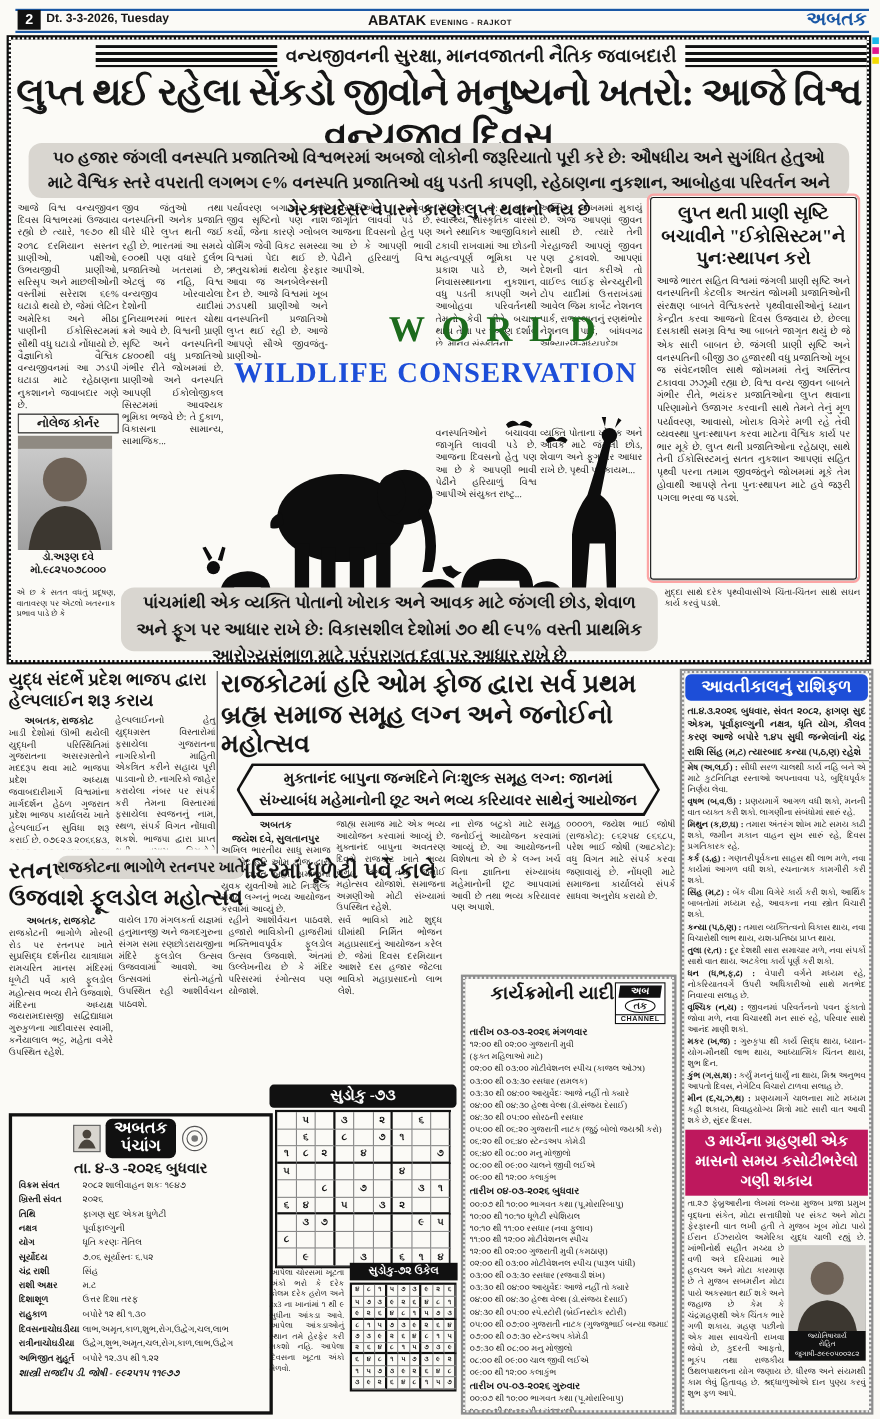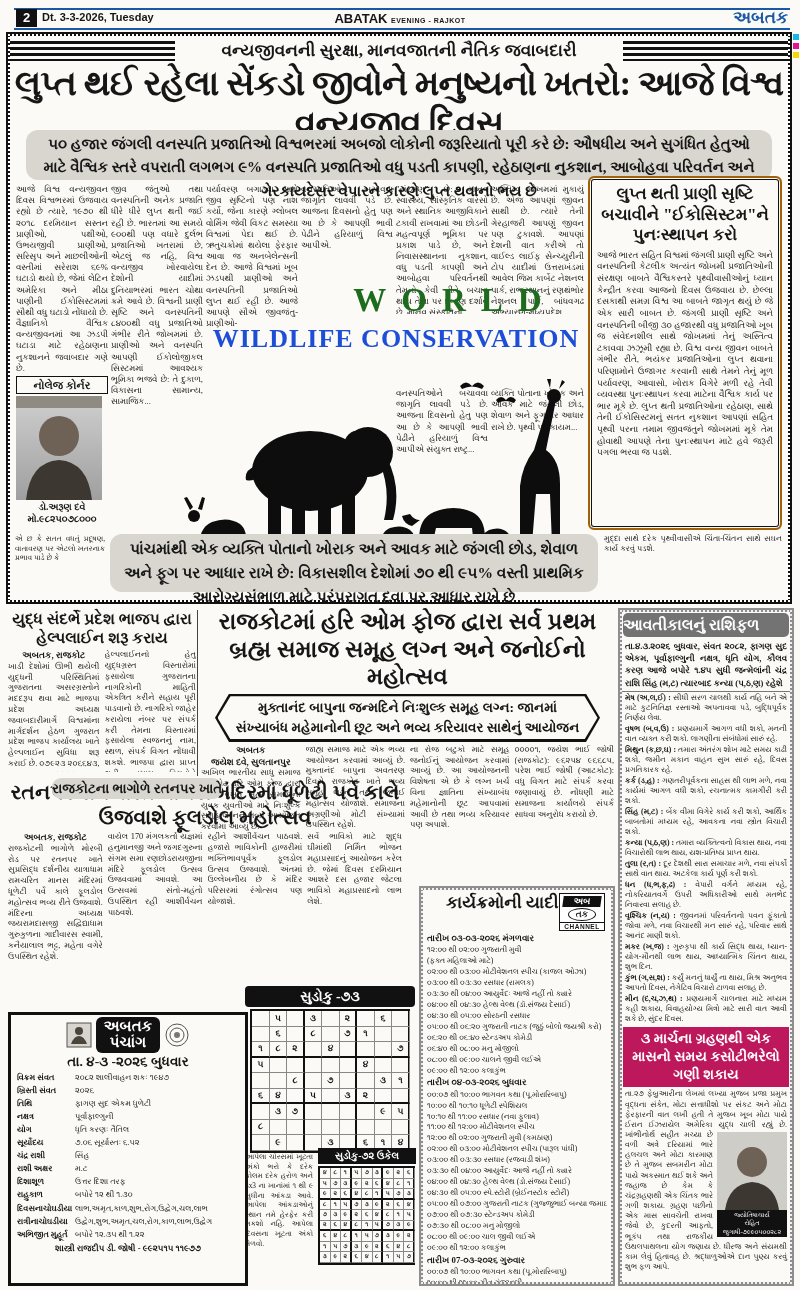--- a/index.html
+++ b/index.html
@@ -20,64 +20,64 @@
   
   .frame{position:absolute;background:#111;padding:4px;}
   .frame:before{content:"";position:absolute;left:2px;top:2px;right:2px;bottom:2px;
                 border:2px dotted #fff;pointer-events:none;}
   .frame-in{position:relative;width:100%;height:100%;background:#fbfaf6;}
   .gframe{position:absolute;background:#8e8e8e;padding:4px;}
   .gframe:before{content:"";position:absolute;left:2px;top:2px;right:2px;bottom:2px;
                 border:2px dotted #efefef;pointer-events:none;}
   .gframe-in{position:relative;width:100%;height:100%;background:#fbfaf6;overflow:hidden;}
   
-  .kickrow{position:absolute;left:0;right:0;top:5px;display:flex;align-items:center;justify-content:space-between;gap:8px;}
+  .kickrow{position:absolute;left:0;right:0;top:5px;display:flex;align-items:center;justify-content:flex-end;gap:8px;}
   .kbar{width:165px;height:20px;background:repeating-linear-gradient(#111 0 3px,transparent 3px 6px);}
   .kick{font-weight:bold;font-size:17px;white-space:nowrap;}
   .mainhead{position:absolute;left:4px;right:4px;top:28px;text-align:center;font-weight:bold;
             font-size:35px;line-height:1.15;letter-spacing:-1px;}
   .graybox{position:absolute;background:#d9d6d0;border-radius:12px;text-align:center;font-weight:bold;}
   .sub1{left:16px;right:16px;top:94px;height:50px;font-size:15px;line-height:1.55;padding:3px 10px;}
   .col{position:absolute;width:92px;font-size:8.6px;line-height:1.3;text-align:justify;overflow:hidden;}
   .kc-label{border:1.5px solid #111;text-align:center;font-weight:bold;font-size:11px;margin:2px 0;padding:1px 0;}
   .photo{background:linear-gradient(#cfcfcf,#9f9f9f);position:relative;overflow:hidden;}
   .photo svg{position:absolute;left:0;bottom:0;}
   .kc-cap{text-align:center;font-weight:bold;font-size:9.5px;line-height:1.25;margin:2px 0;}
   .gw1{position:absolute;left:300px;top:246px;width:290px;text-align:center;color:#1d6b1d;
        font-weight:bold;font-size:33px;letter-spacing:15px;}
   .gw2{position:absolute;left:186px;top:288px;width:400px;text-align:center;color:#1d4ed8;
        font-weight:bold;font-size:26px;letter-spacing:1px;white-space:nowrap;overflow:hidden;}
   .animals{position:absolute;left:150px;top:330px;pointer-events:none;}
-  .ecobox{position:absolute;left:578px;top:140px;width:194px;height:354px;border:2px solid #a16207;
+  .ecobox{position:absolute;left:578px;top:140px;width:194px;height:354px;border:2px solid #fca5a5;
           box-shadow:0 0 0 1px #fbfaf6 inset,0 0 0 2px #111 inset;padding:6px 7px;border-radius:6px;}
   .ecohead{text-align:center;font-weight:bold;font-size:16.5px;line-height:1.25;}
   .ecobody{font-size:8.8px;line-height:1.32;text-align:justify;margin-top:4px;}
   .strip{left:100px;top:498px;width:488px;height:58px;font-size:15.5px;line-height:1.55;padding:3px 10px;}
   .sidenote{position:absolute;font-size:7.4px;line-height:1.3;text-align:justify;overflow:hidden;}
   
   .vline{position:absolute;border-left:1.5px solid #444;}
-  .story-head{font-weight:bold;text-align:center;line-height:1.2;}
+  .story-head{font-weight:bold;text-align:left;line-height:1.2;}
   .cols{display:flex;gap:5px;}
   .scol{flex:1;font-size:8.3px;line-height:1.3;text-align:justify;overflow:hidden;}
   .dateline{font-weight:bold;text-align:center;font-size:9px;}
   .arrowbox{position:relative;background:#111;margin:3px 14px;
             clip-path:polygon(14px 0,calc(100% - 14px) 0,100% 50%,calc(100% - 14px) 100%,14px 100%,0 50%);padding:2.5px;}
   .arrowbox-in{background:#fbfaf6;text-align:center;font-weight:bold;font-size:13.5px;line-height:1.45;
             clip-path:polygon(13px 0,calc(100% - 13px) 0,100% 50%,calc(100% - 13px) 100%,13px 100%,0 50%);padding:2px 18px;}
   .rat-kick{margin:0 44px;height:21px;font-size:13.5px;line-height:21px;border-radius:9px;}
   
   .panchang{position:absolute;left:8px;top:1012px;width:240px;height:274px;border:3.5px solid #111;
             background:#fbfaf6;padding:2px 6px;}
   .pan-hd{display:flex;align-items:center;gap:4px;justify-content:center;}
   .pan-logo{background:#111;color:#fff;font-weight:bold;font-size:15px;line-height:1.05;
             padding:2px 8px;border-radius:6px;text-align:center;}
   .pan-date{text-align:center;font-weight:bold;font-size:13.5px;margin:1px 0;}
   .pan-row{font-size:8.1px;line-height:1.62;}
   .pan-row b{display:inline-block;min-width:56px;}
-  .pan-foot{text-align:center;font-weight:bold;font-size:8.6px;margin-top:2px;}
+  .pan-foot{text-align:left;font-weight:bold;font-size:8.6px;margin-top:2px;font-style:italic;}
   
   .sud-title{background:#111;color:#fff;text-align:center;font-weight:bold;}
   .sgrid{display:grid;background:#fbfaf6;border:2px solid #111;}
   .scell{border-right:1px solid #888;border-bottom:1px solid #888;display:flex;align-items:center;
          justify-content:center;font-weight:bold;}
   .scell.br{border-right:2px solid #111;} .scell.bb{border-bottom:2px solid #111;}
   .sud73{position:absolute;left:245px;top:986px;width:170px;}
   .sud73 .sud-title{font-size:14px;height:21px;line-height:21px;margin-bottom:2px;border-radius:4px;}
   .sud73 .sgrid{grid-template-columns:repeat(9,17.5px);grid-auto-rows:15.5px;width:159.5px;margin:0 auto;}
   .sud73 .scell{font-size:9px;}
@@ -89,21 +89,21 @@
   
   .prog-titlebar{display:flex;align-items:flex-start;justify-content:space-between;padding:1px 2px;}
   .prog-title{font-weight:bold;font-size:17px;margin-left:17px;}
   .chlogo{width:46px;border:1px solid #111;text-align:center;font-family:"Liberation Sans",sans-serif;background:#fff;}
   .chlogo .ab{background:#111;color:#fff;font-weight:bold;font-size:9px;transform:skewX(-8deg);margin:2px 3px 1px;}
   .chlogo .tk{border:1.5px solid #111;border-radius:50%;font-weight:bold;font-size:9px;margin:0 8px 1px;}
   .chlogo .ch{font-weight:bold;font-size:6.5px;letter-spacing:.5px;border-top:1px solid #111;}
   .prog-date{font-weight:bold;font-size:8.8px;line-height:1.5;}
   .prog-item{font-size:7.7px;line-height:1.42;white-space:nowrap;overflow:hidden;}
   
-  .rash-hd{background:#737373;color:#fff;text-align:left;font-weight:bold;font-size:15.5px;
+  .rash-hd{background:#1d4ed8;color:#fff;text-align:center;font-weight:bold;font-size:15.5px;
            height:24px;line-height:24px;border-radius:5px;margin:1px;}
   .rash-intro{font-weight:bold;font-size:8.6px;line-height:1.42;text-align:justify;padding:2px 3px;
               border-bottom:1px solid #777;}
   .sign{font-size:7.7px;line-height:1.3;text-align:justify;padding:1px 3px 0;}
   .ecl-hd{background:#be185d;color:#fff;text-align:center;font-weight:bold;font-size:14px;line-height:1.3;
           padding:3px 2px;margin:3px 1px 2px;}
   .ecl-body{font-size:7.7px;line-height:1.32;text-align:justify;padding:0 3px;}
   .ecl-photo{float:right;width:70px;margin:2px 0 2px 4px;}
   .ecl-photo .photo{width:70px;height:78px;}
   .ecl-cap{background:#111;color:#fff;text-align:center;font-size:6.4px;line-height:1.3;padding:1px;}
@@ -492,21 +492,21 @@
           <div class="prog-item" data-interactable="false">૦૨:૦૦ થી ૦૩:૦૦ મોટીવેશનલ સ્પીચ (પારૂલ પાંધી)</div>
           <div class="prog-item" data-interactable="false">૦૩:૦૦ થી ૦૩:૩૦ રસધાર (રજવાડી શંખ)</div>
           <div class="prog-item" data-interactable="false">૦૩:૩૦ થી ૦૪:૦૦ આયુર્વેદઃ આજે નહીં તો ક્યારે</div>
           <div class="prog-item" data-interactable="false">૦૪:૦૦ થી ૦૪:૩૦ હેલ્થ વેલ્થ (ડો.સંજય દેસાઈ)</div>
           <div class="prog-item" data-interactable="false">૦૪:૩૦ થી ૦૫:૦૦ સ્પે.સ્ટોરી (બ્રેઈનસ્ટોક સ્ટોરી)</div>
           <div class="prog-item" data-interactable="false">૦૫:૦૦ થી ૦૭:૦૦ ગુજરાતી નાટક (ગુજ્જુભાઈ બન્યા જમાઈ)</div>
           <div class="prog-item" data-interactable="false">૦૭:૦૦ થી ૦૭:૩૦ સ્ટેન્ડઅપ કોમેડી</div>
           <div class="prog-item" data-interactable="false">૦૭:૩૦ થી ૦૮:૦૦ મનુ મોજીલો</div>
           <div class="prog-item" data-interactable="false">૦૮:૦૦ થી ૦૯:૦૦ ચાલ જીવી લઈએ</div>
           <div class="prog-item" data-interactable="false">૦૯:૦૦ થી ૧૨:૦૦ કલાકુંભ</div>
-          <div class="prog-date" data-interactable="false">તારીખ 07-૦૩-૨૦૨૬ ગુરુવાર</div>
+          <div class="prog-date" data-interactable="false">તારીખ ૦૫-૦૩-૨૦૨૬ ગુરુવાર</div>
           <div class="prog-item" data-interactable="false">૦૦:૦૭ થી ૧૦:૦૦ ભાગવત કથા (પૂ.મોરારિબાપુ)</div>
           <div class="prog-item" data-interactable="false">૧૦:૦૦ થી ૧૧:૦૦ ગીત ગુંજાવલી</div>
         </div>
     </div>
   </div>
 
   <div class="gframe" style="left:618px;top:608px;width:176px;height:678px;" data-interactable="false">
     <div class="gframe-in" data-interactable="false">
       <div class="rash-hd" data-interactable="false">આવતીકાલનું રાશિફળ</div>
       <div class="rash-intro" data-interactable="false">તા.૪.૩.૨૦૨૬ બુધવાર, સંવત ૨૦૮૨, ફાગણ સુદ એકમ, પૂર્વાફાલ્ગુની નક્ષત્ર, ધૃતિ યોગ, કૌલવ કરણ આજે બપોરે ૧.૪૫ સુધી જન્મેલાંની ચંદ્ર રાશિ સિંહ (મ,ટ) ત્યારબાદ કન્યા (પ,ઠ,ણ) રહેશે</div>

